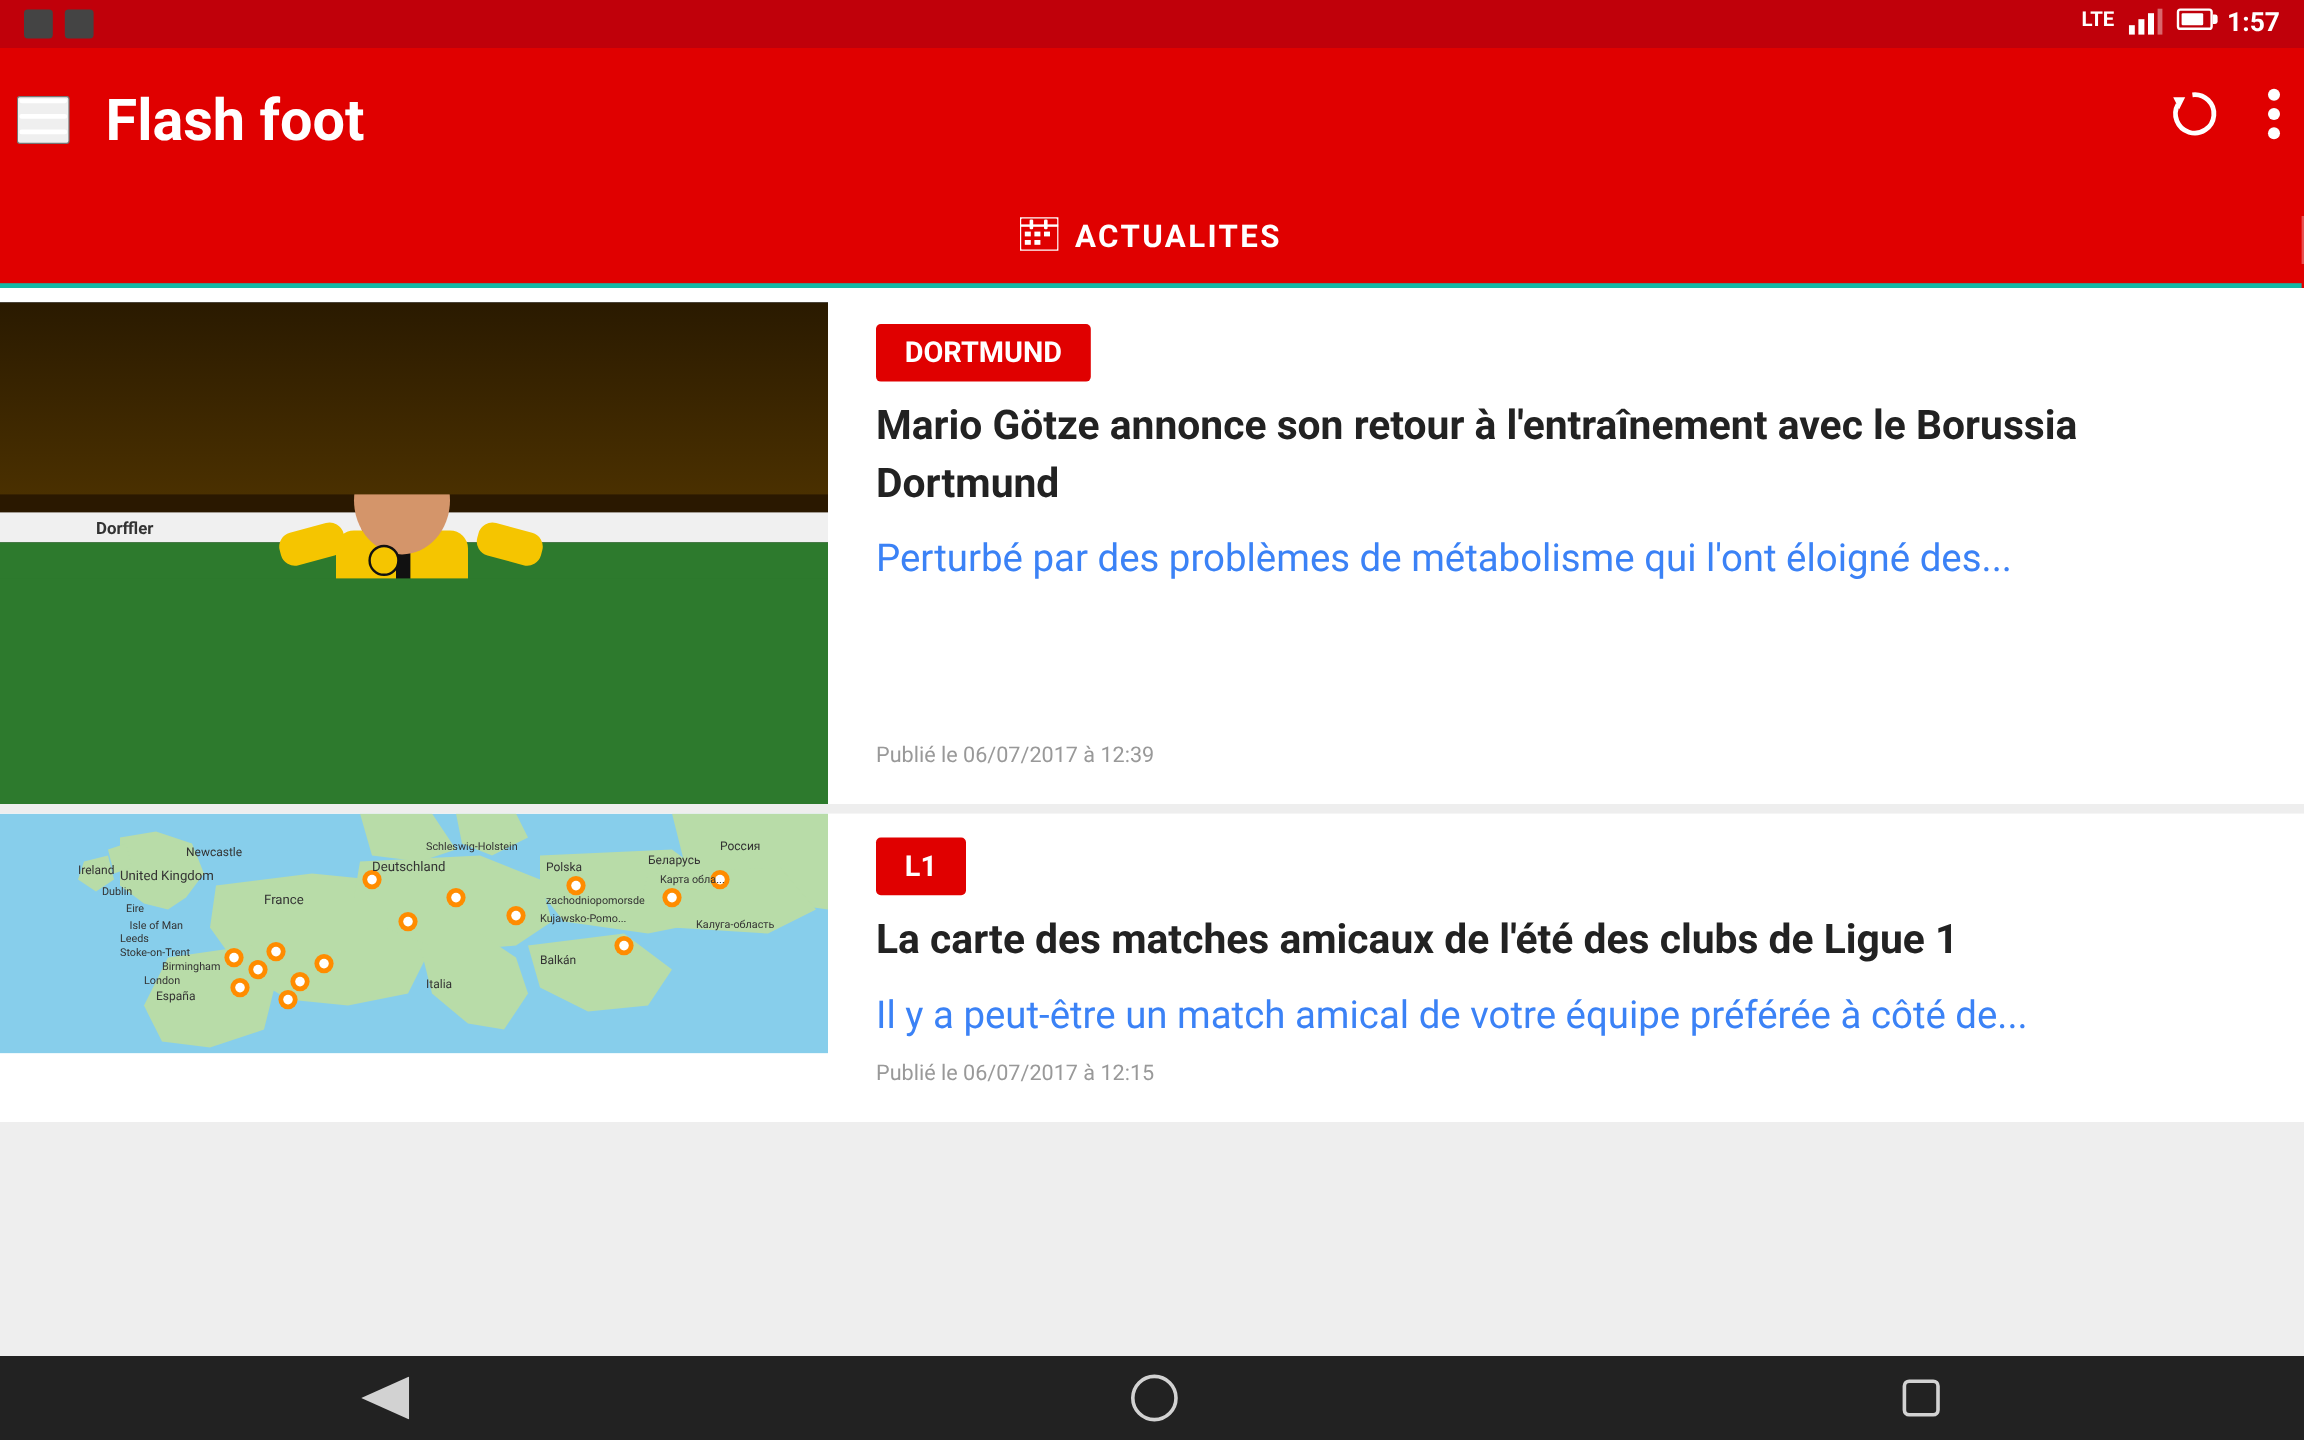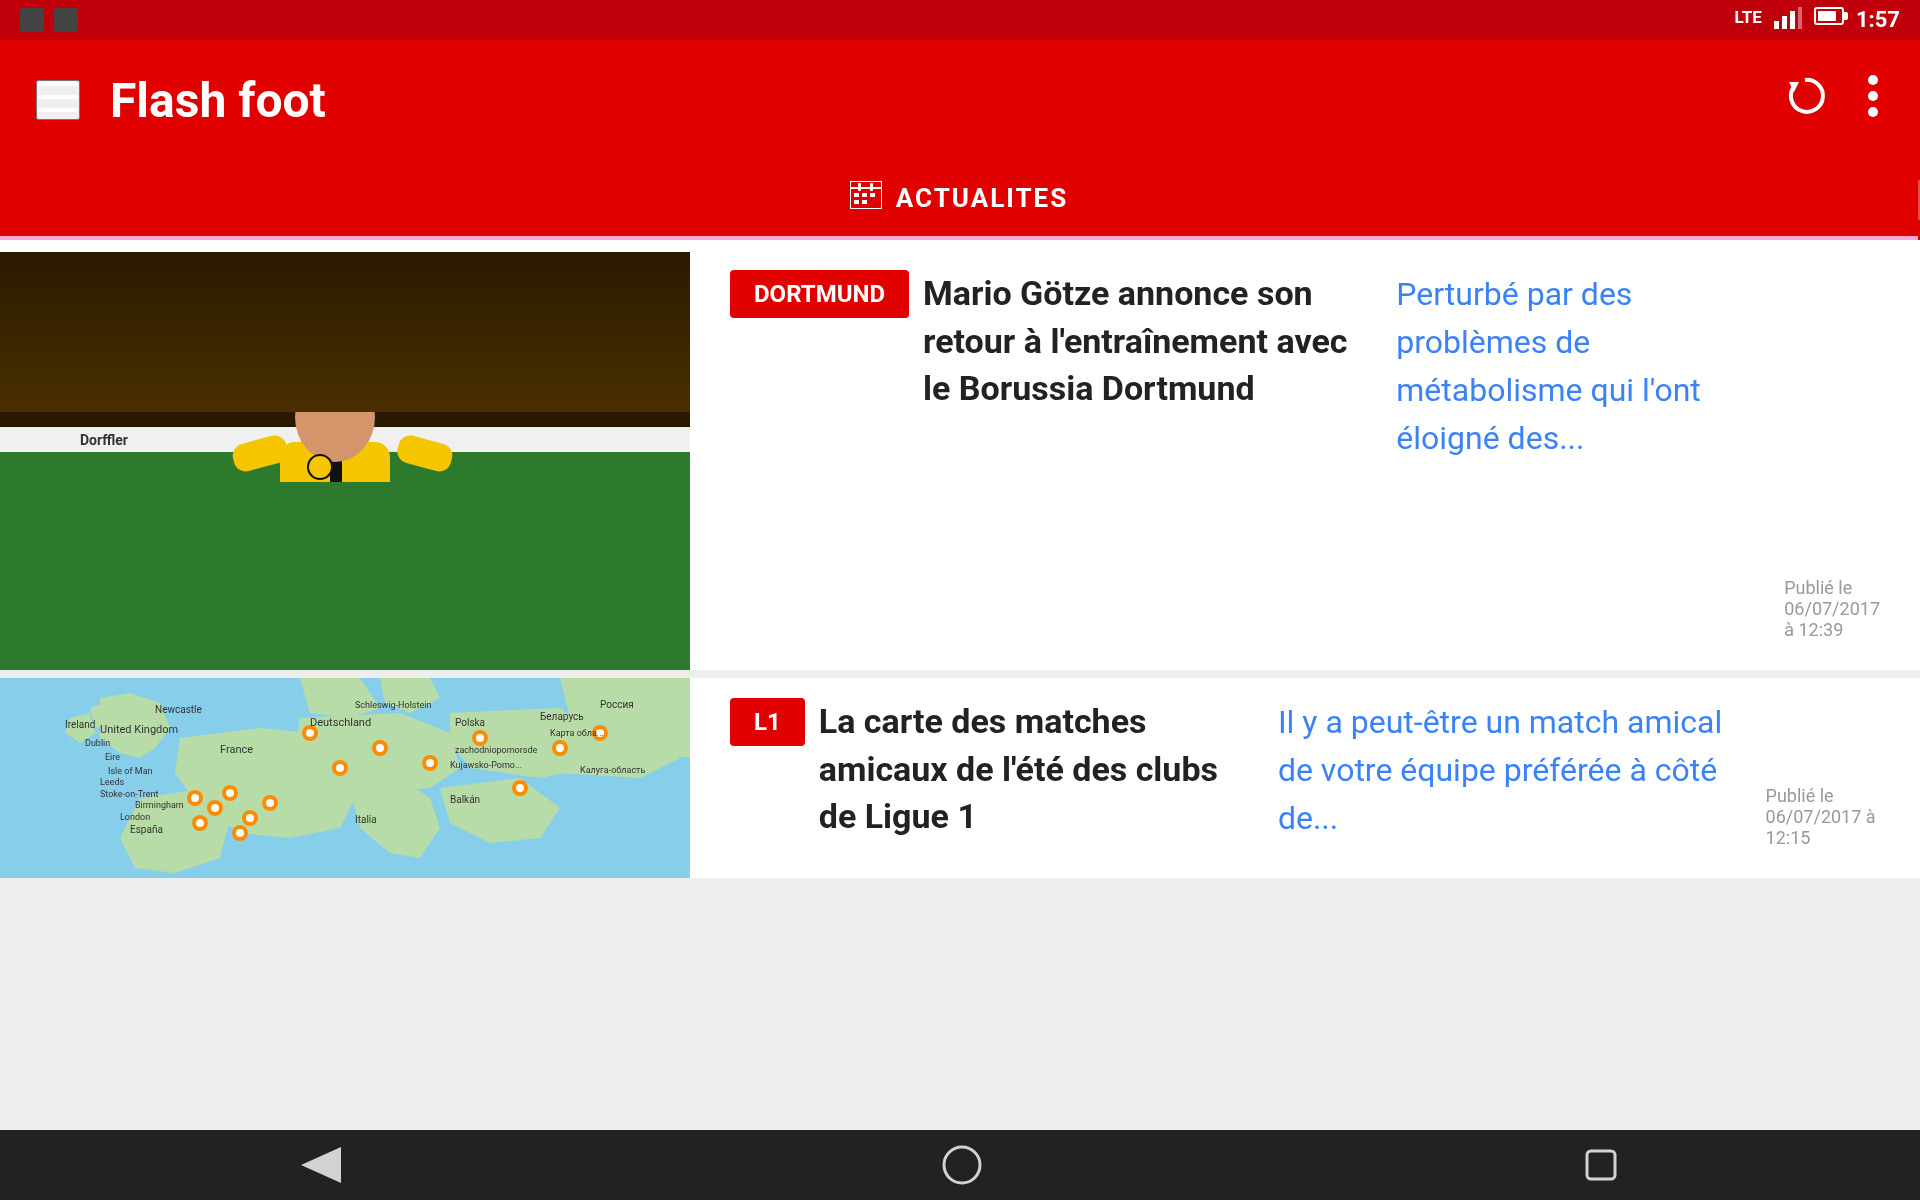--- a/index.html
+++ b/index.html
@@ -72,21 +72,21 @@
       border-radius: 1px;
     }
 
     
     .app-bar {
       width: 100%;
       height: 120px;
       background: #e00000;
       display: flex;
       align-items: center;
-      padding: 0 36px;
+      padding: 0 14px;
       justify-content: space-between;
     }
     .app-bar-left {
       display: flex;
       align-items: center;
       gap: 30px;
     }
     .hamburger-icon {
       color: white;
       font-size: 36px;
@@ -125,21 +125,21 @@
       height: 100%;
       display: flex;
       align-items: center;
       justify-content: center;
       gap: 14px;
       cursor: pointer;
       border-bottom: 4px solid transparent;
       position: relative;
     }
     .tab-item.active {
-      border-bottom: 4px solid #f9a8d4;
+      border-bottom: 4px solid #14b8a6;
     }
     .tab-icon {
       color: white;
       font-size: 28px;
     }
     .tab-label {
       color: white;
       font-size: 26px;
       font-weight: bold;
       letter-spacing: 2px;
@@ -171,21 +171,21 @@
       height: 430px;
       object-fit: cover;
       overflow: hidden;
       position: relative;
     }
 
     .news-body {
       flex: 1;
       padding: 30px 40px;
       display: flex;
-      flex-direction: row;
+      flex-direction: column;
       gap: 14px;
     }
     .news-tag {
       display: inline-block;
       background: #e00000;
       color: white;
       font-size: 24px;
       font-weight: bold;
       padding: 10px 24px;
       border-radius: 4px;

